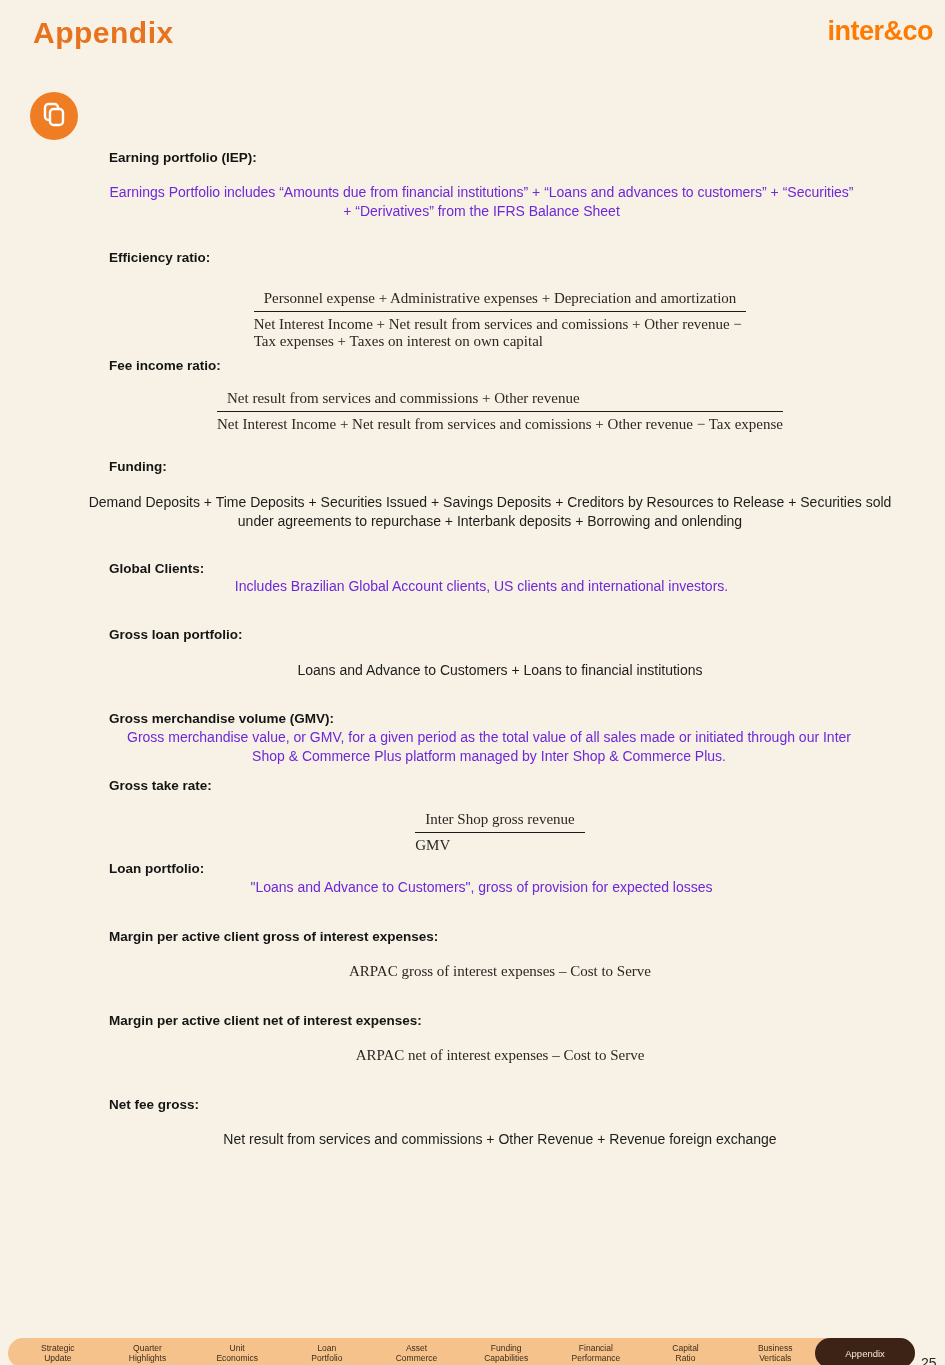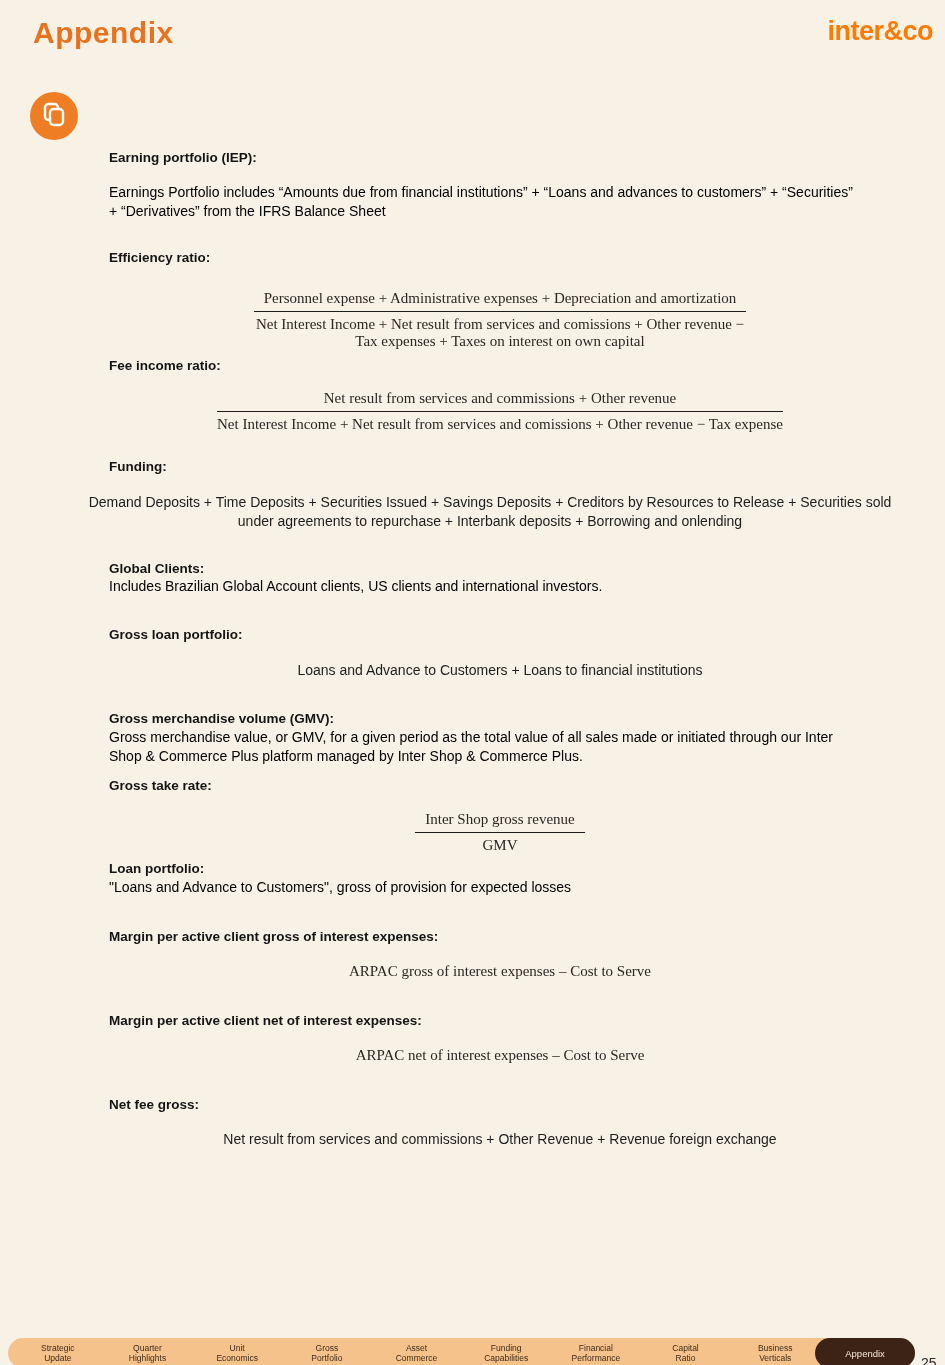--- a/index.html
+++ b/index.html
@@ -29,35 +29,35 @@
     background:#F7C893;display:flex;align-items:center;
     padding-left:28px;box-sizing:border-box;
     font-size:20px;font-weight:600;color:#1E1E1C;letter-spacing:0.2px;
   }
   .h{
     left:109px;
     font-size:13.5px;font-weight:700;color:#141414;
   }
   .body{
     left:109px;width:745px;
-    font-size:14px;line-height:19px;color:#000000;
+    font-size:14px;line-height:19px;color:#6d28d9;text-align:center;
   }
   .centered{
     left:109px;width:782px;text-align:center;
     font-size:14px;line-height:18.5px;
   }
   .serifline{
     font-family:"Liberation Serif","DejaVu Serif",serif;
     font-size:15px;color:#2B2722;
   }
   .fracwrap{
     left:109px;width:782px;text-align:center;
   }
   .fracbox{
-    display:inline-block;text-align:center;
+    display:inline-block;text-align:left;
     font-family:"Liberation Serif","DejaVu Serif",serif;
     font-size:15px;color:#2B2722;line-height:17px;
   }
   .fnum{padding:0 10px 4px;}
   .fbar{border-top:1.6px solid #1c1c1c;height:0;width:100%;}
   .fden{padding-top:4px;}
   .fden span{display:block;}
   .footbar{
     left:8px;top:1338px;width:907px;height:30px;border-radius:16px;
     background:#F5C28C;display:flex;align-items:center;
@@ -158,21 +158,21 @@
     </div>
     <div class="fitem">
       <span>Quarter</span>
       <span>Highlights</span>
     </div>
     <div class="fitem">
       <span>Unit</span>
       <span>Economics</span>
     </div>
     <div class="fitem">
-      <span>Gross</span>
+      <span>Loan</span>
       <span>Portfolio</span>
     </div>
     <div class="fitem">
       <span>Asset</span>
       <span>Commerce</span>
     </div>
     <div class="fitem">
       <span>Funding</span>
       <span>Capabilities</span>
     </div>

